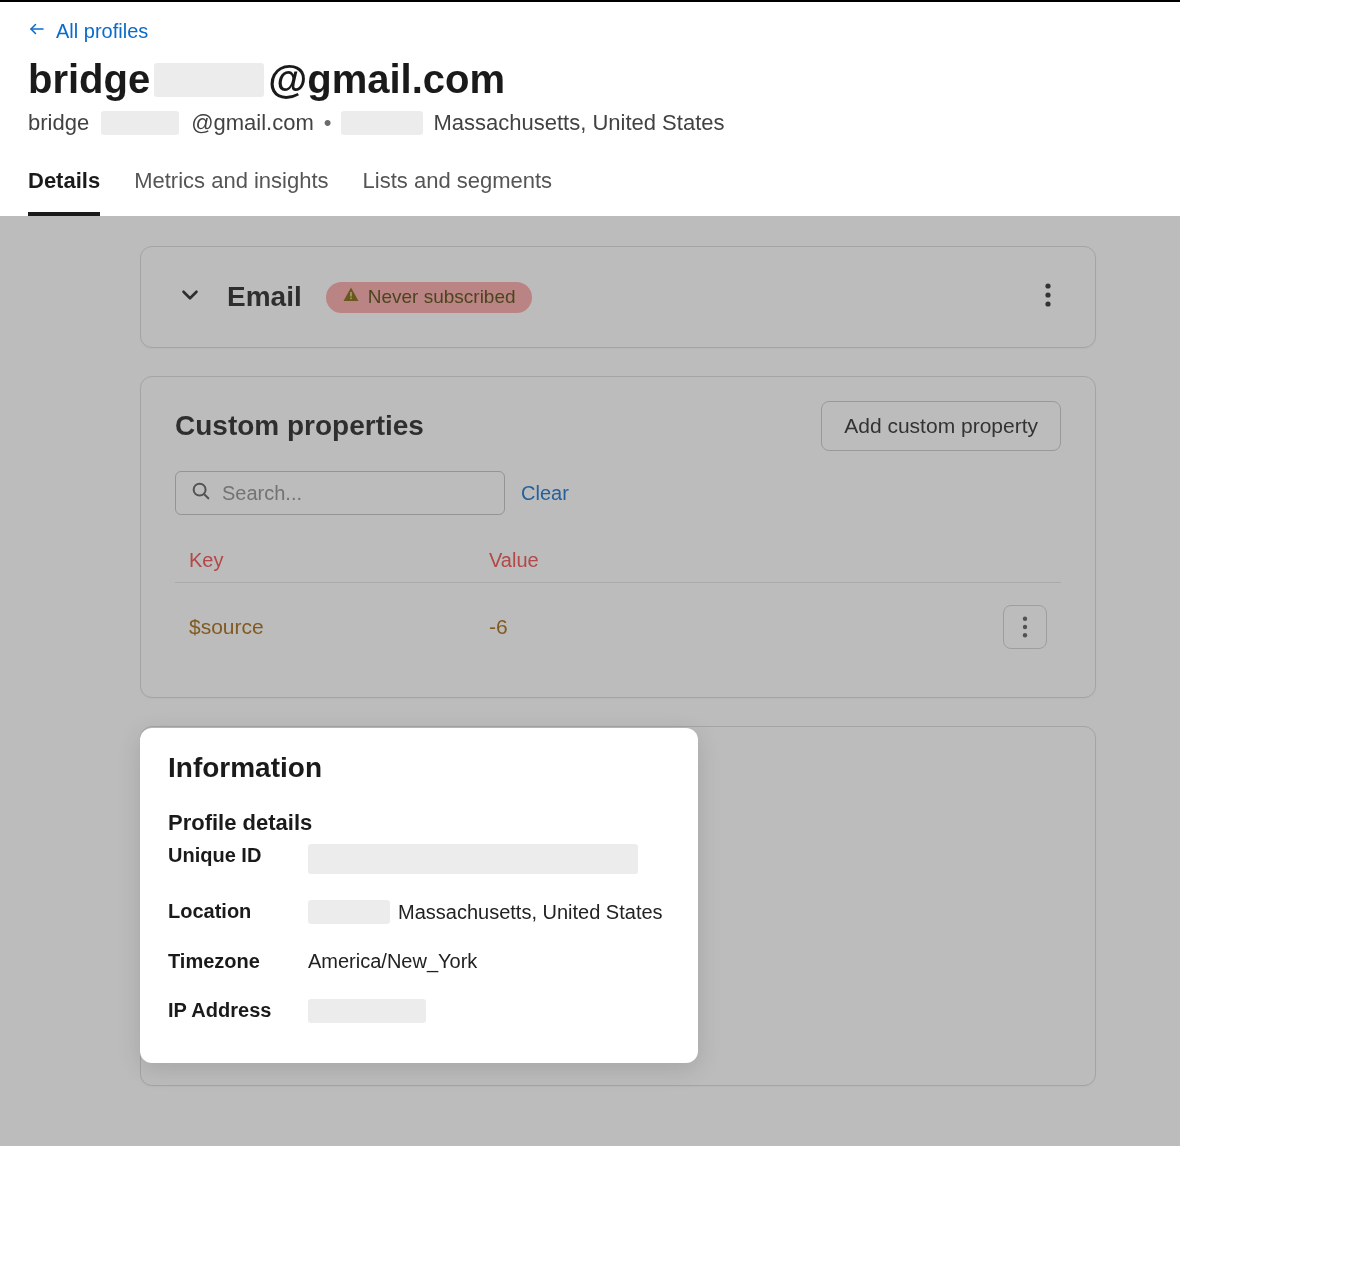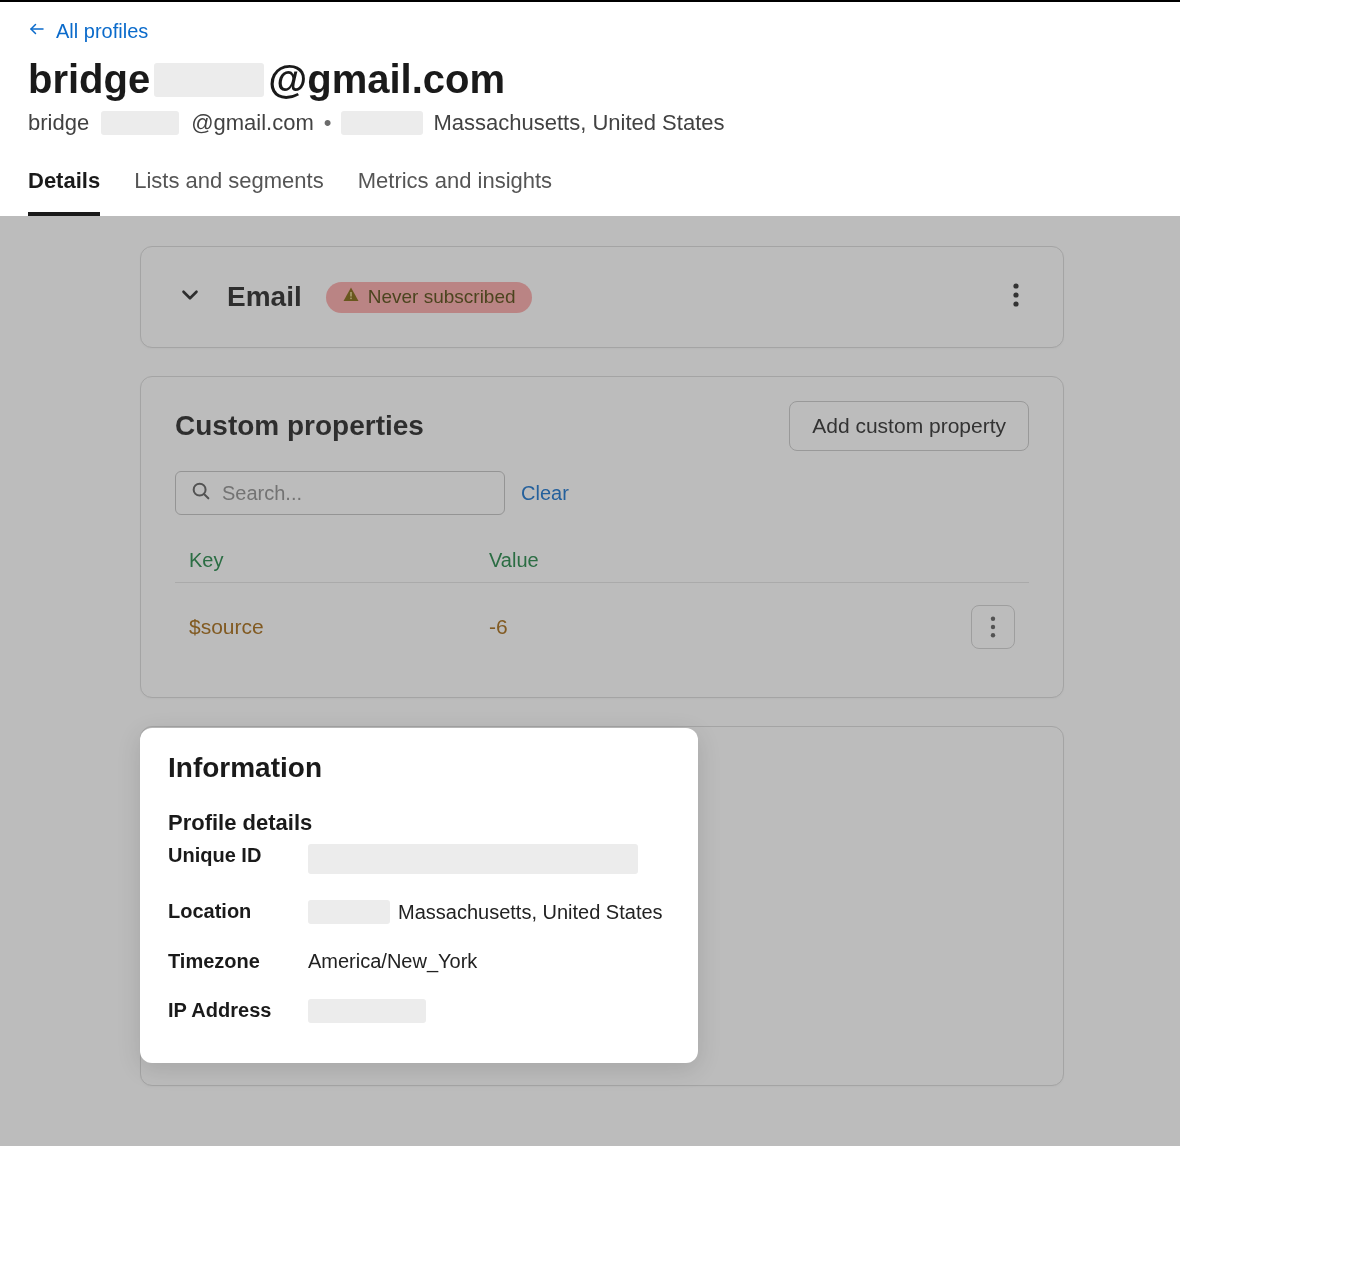--- a/index.html
+++ b/index.html
@@ -17,21 +17,21 @@
   .subline .redact.s1 { width: 78px; height: 24px; margin: 0 2px; }
   .subline .dot { color: #6b6b6b; }
   .subline .redact.s2 { width: 82px; height: 24px; }
   .tabs { display: flex; gap: 34px; margin-top: 22px; }
   .tab { font-size: 22px; color: #555; padding: 10px 0 18px 0; border-bottom: 4px solid transparent; cursor: pointer; }
   .tab.active { color: #1a1a1a; font-weight: 600; border-bottom-color: #1a1a1a; }
 
   .page-body { position: relative; background: #fff; }
   .dim-overlay { position: absolute; inset: 0; background: rgba(80,80,80,0.38); pointer-events: none; }
 
-  .content { padding: 30px 116px 60px 140px; display: flex; flex-direction: column; gap: 28px; }
+  .content { padding: 30px 84px 60px 140px; display: flex; flex-direction: column; gap: 28px; }
 
   .card { background: #fff; border: 1px solid #d8d8d8; border-radius: 12px; box-shadow: 0 1px 2px rgba(0,0,0,0.04); }
 
   .email-card { display: flex; align-items: center; justify-content: space-between; padding: 28px 36px 28px 36px; }
   .email-left { display: flex; align-items: center; gap: 24px; }
   .chevron { cursor: pointer; }
   .chevron svg { width: 26px; height: 26px; stroke: #1a1a1a; }
   .card-title-inline { font-size: 28px; font-weight: 700; }
   .badge { display: inline-flex; align-items: center; gap: 8px; background: #fca5a5; color: #4a3e00; border-radius: 999px; padding: 4px 16px; font-size: 19px; font-weight: 500; }
   .badge svg { width: 18px; height: 18px; fill: #7a5d00; }
@@ -43,21 +43,21 @@
   .cp-title { font-size: 28px; font-weight: 700; }
   .btn-outline { background: #fff; border: 1px solid #c7c7c7; border-radius: 8px; padding: 12px 22px; font-size: 21px; color: #222; cursor: pointer; }
   .search-row { display: flex; align-items: center; gap: 16px; margin-top: 20px; }
   .search-wrap { display: flex; align-items: center; gap: 10px; border: 1.5px solid #bfbfbf; border-radius: 6px; padding: 8px 14px; width: 330px; background: #fff; }
   .search-wrap svg { width: 22px; height: 22px; stroke: #555; fill: none; }
   .search-wrap input { border: none; outline: none; font-size: 20px; color: #333; background: transparent; flex: 1; }
   .search-wrap input::placeholder { color: #8a8a8a; }
   .link { color: #0b6bcb; font-size: 20px; cursor: pointer; }
 
   .kv-table { margin-top: 24px; }
-  .kv-head { display: grid; grid-template-columns: 300px 1fr 60px; font-size: 20px; color: #15803d; padding: 10px 14px; border-bottom: 1px solid #e3e3e3; }
+  .kv-head { display: grid; grid-template-columns: 300px 1fr 60px; font-size: 20px; color: #ef4444; padding: 10px 14px; border-bottom: 1px solid #e3e3e3; }
   .kv-row { display: grid; grid-template-columns: 300px 1fr 60px; font-size: 21px; color: #a16207; padding: 22px 14px; align-items: center; }
   .row-kebab { border: 1px solid #cfcfcf; border-radius: 8px; width: 44px; height: 44px; display: flex; align-items: center; justify-content: center; justify-self: end; cursor: pointer; }
 
   .info-card { padding: 24px 28px 40px 28px; }
   .info-title { font-size: 28px; font-weight: 700; }
   .subhead { font-size: 22px; font-weight: 600; margin-top: 26px; margin-bottom: 8px; }
   .info-grid { display: grid; grid-template-columns: 140px 1fr; row-gap: 26px; column-gap: 0; font-size: 20px; }
   .info-grid .lbl { font-weight: 600; color: #1a1a1a; }
   .info-grid .val { color: #222; display: flex; align-items: center; gap: 8px; }
   .val .redact.r-uid { width: 330px; height: 30px; }
@@ -94,22 +94,22 @@
     <span>bridge</span>
     <span class="redact s1"></span>
     <span>@gmail.com</span>
     <span class="dot">•</span>
     <span class="redact s2"></span>
     <span>Massachusetts, United States</span>
   </div>
 
   <div class="tabs">
     <div class="tab active">Details</div>
+    <div class="tab">Metrics and insights</div>
     <div class="tab">Lists and segments</div>
-    <div class="tab">Metrics and insights</div>
   </div>
 </div>
 
 <div class="page-body">
 
   <div class="content">
 
     <div class="card email-card">
       <div class="email-left">
         <span class="chevron">

